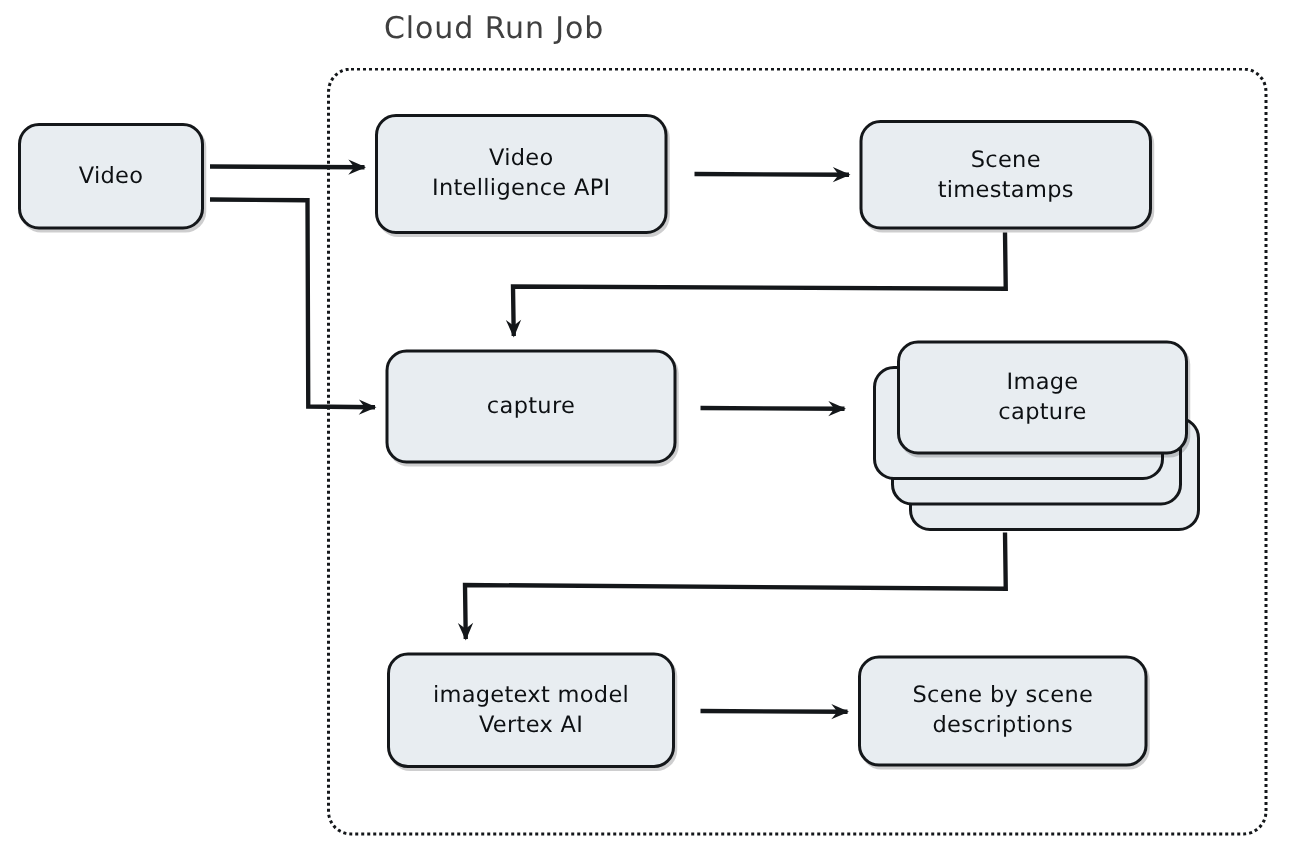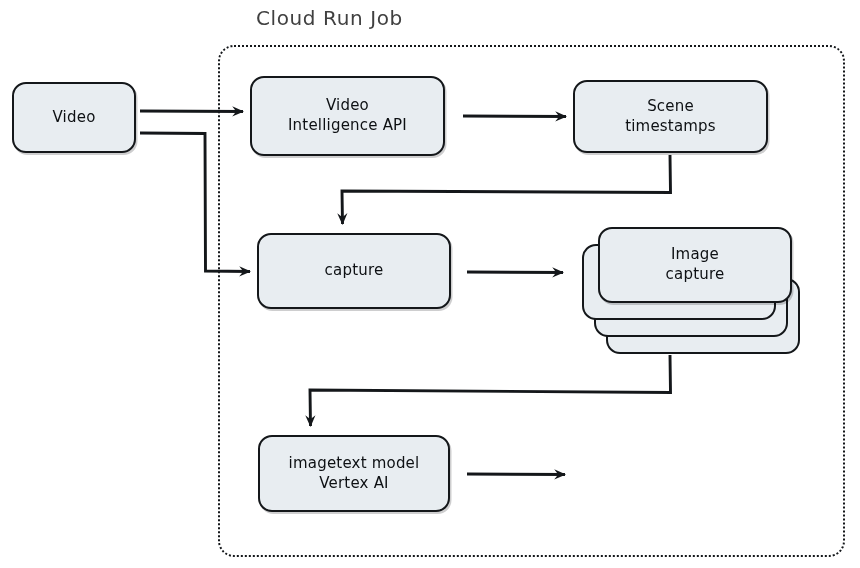--- a/index.html
+++ b/index.html
@@ -129,14 +129,18 @@
   <div class="node" style="left:598px; top:227px; width:194px; height:76px;">
     <span class="label">Image
 capture</span>
   </div>
 
   <div class="node" style="left:258px; top:435px; width:192px; height:77px;text-align:center;">
     <span class="label">imagetext model
 Vertex AI</span>
   </div>
 
+  <div class="node" style="left:572px; top:437px; width:193px; height:74px;">
+    <span class="label">Scene by scene
+descriptions</span>
+  </div>
 
 </div>
 
 </body></html>

